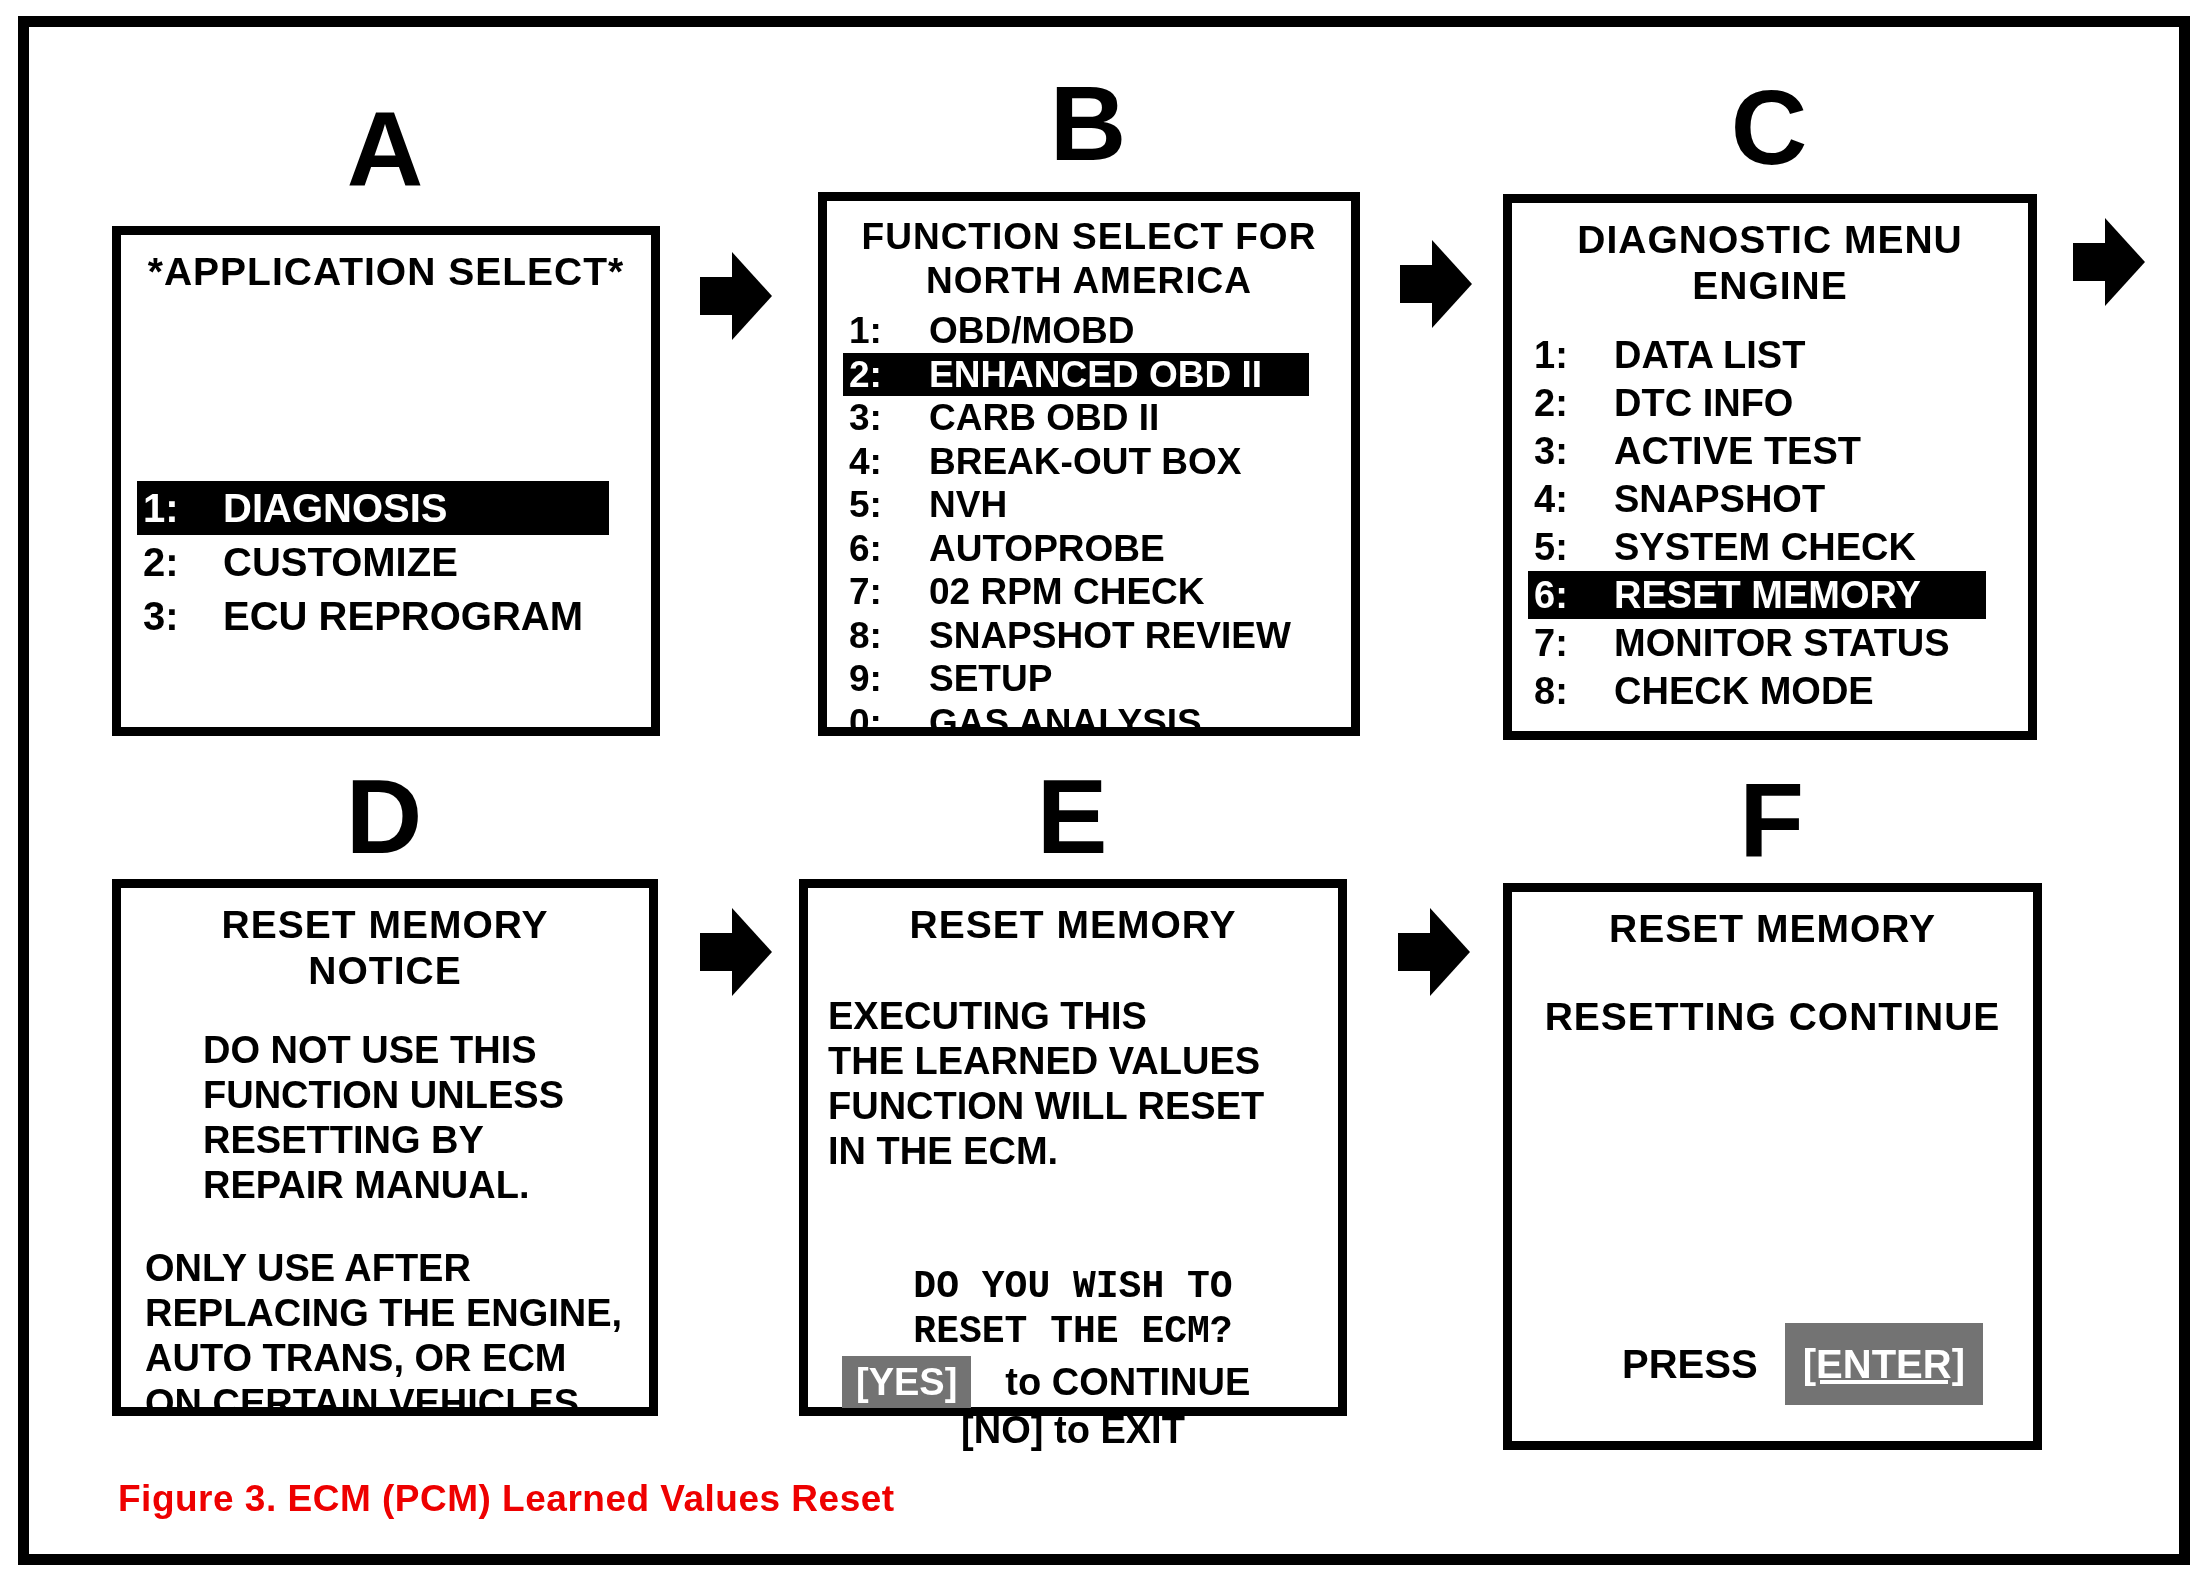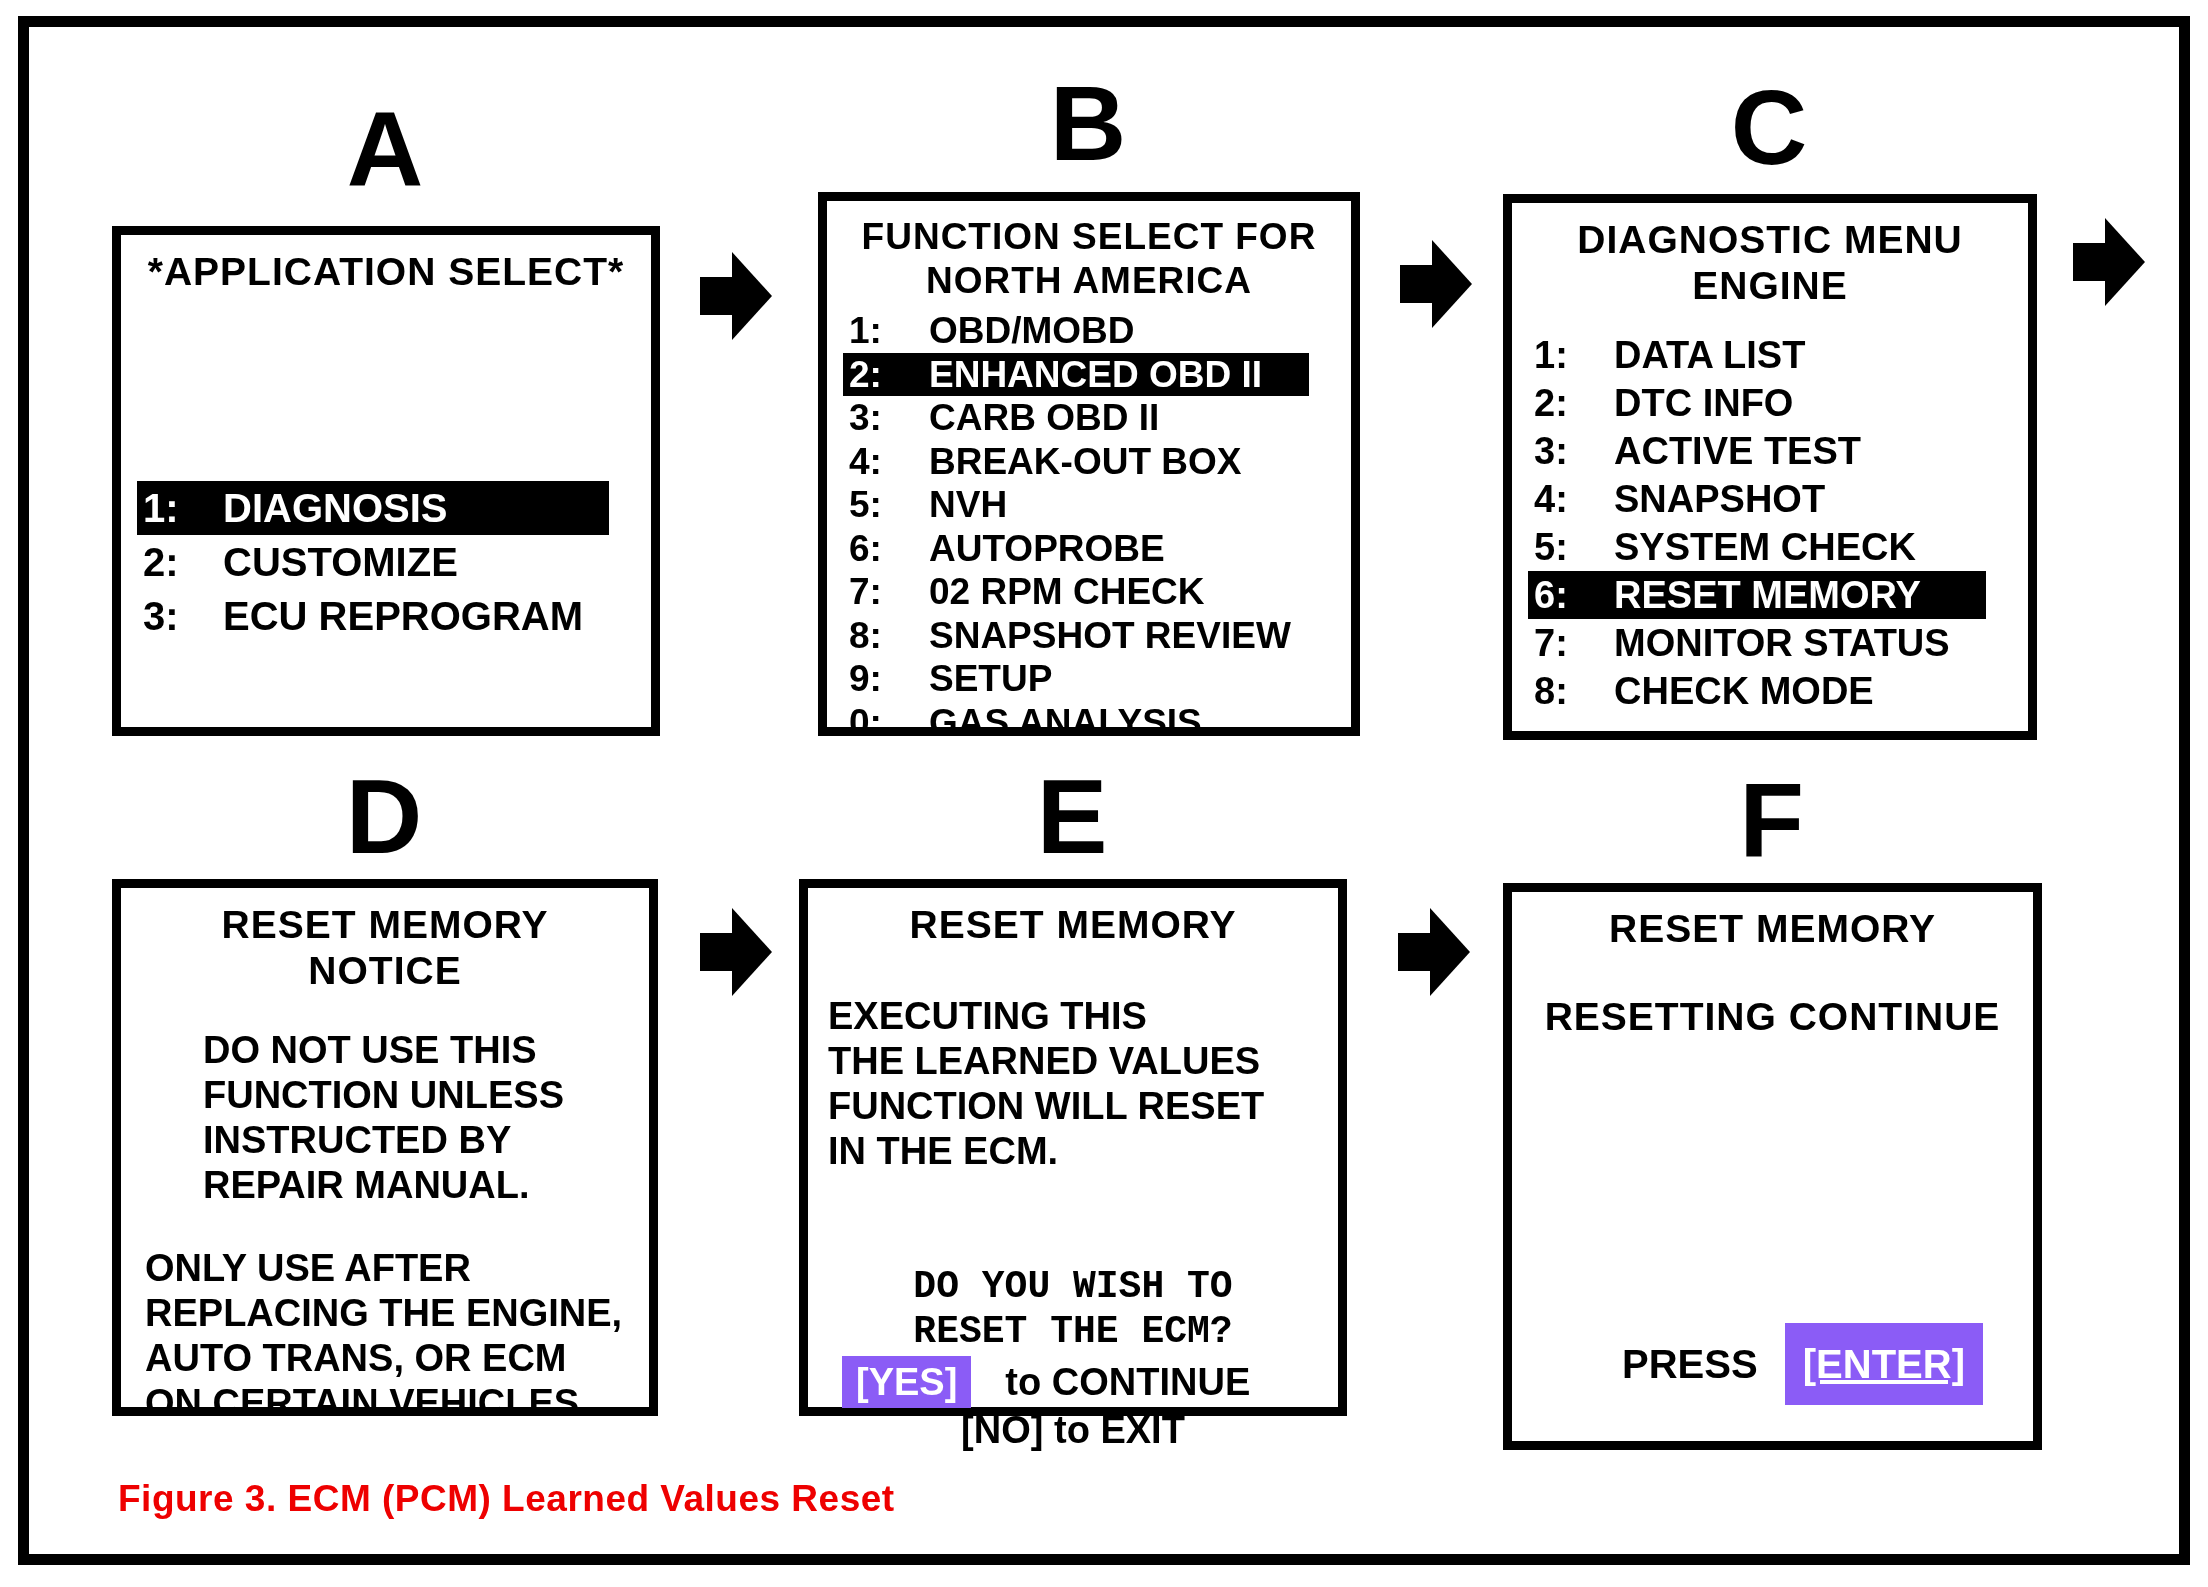--- a/index.html
+++ b/index.html
@@ -51,21 +51,21 @@
   
   .menu-a{margin-top:186px;}
   .menu-a .row{line-height:54px;font-size:40px;}
   .menu-b .row{line-height:43.5px;font-size:37px;}
   .menu-c{margin-top:22px;}
   .menu-c .row{line-height:48px;font-size:38px;}
   .para{font-size:38px;line-height:45px;}
   .para div{white-space:nowrap;}
   .center{text-align:center;}
   .inv{
-    background:#8b5cf6;color:#fff;
+    background:#737373;color:#fff;
     padding:2px 14px;
     display:inline-block;
   }
   .yes-line{
     display:flex;align-items:center;
     margin-top:2px;
     font-size:38px;line-height:48px;
   }
   .yes-line .inv{margin-left:18px;}
   .yes-line .rest{margin-left:34px;}
@@ -217,21 +217,21 @@
   </section>
 
   <section class="panel" style="left:112px;top:879px;width:546px;height:537px;">
     <div class="letter" style="top:-118px;">D</div>
     <div class="screen">
       <div class="tline">RESET MEMORY</div>
       <div class="tline">NOTICE</div>
       <div class="para" style="margin-top:34px;margin-left:66px;">
         <div>DO NOT USE THIS</div>
         <div>FUNCTION UNLESS</div>
-        <div>INSTRUCTED BY</div>
+        <div>RESETTING BY</div>
         <div>REPAIR MANUAL.</div>
       </div>
       <div class="para" style="margin-top:38px;margin-left:8px;">
         <div>ONLY USE AFTER</div>
         <div>REPLACING THE ENGINE,</div>
         <div>AUTO TRANS, OR ECM</div>
         <div>ON CERTAIN VEHICLES.</div>
       </div>
     </div>
   </section>

